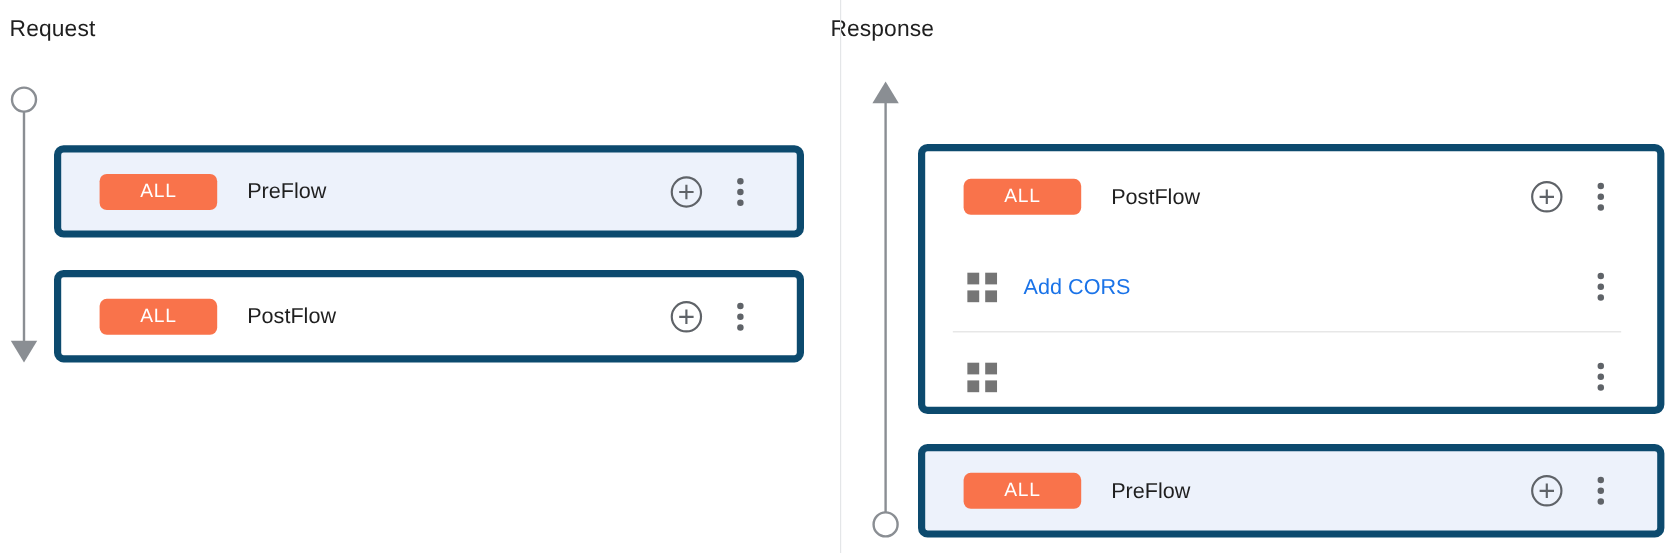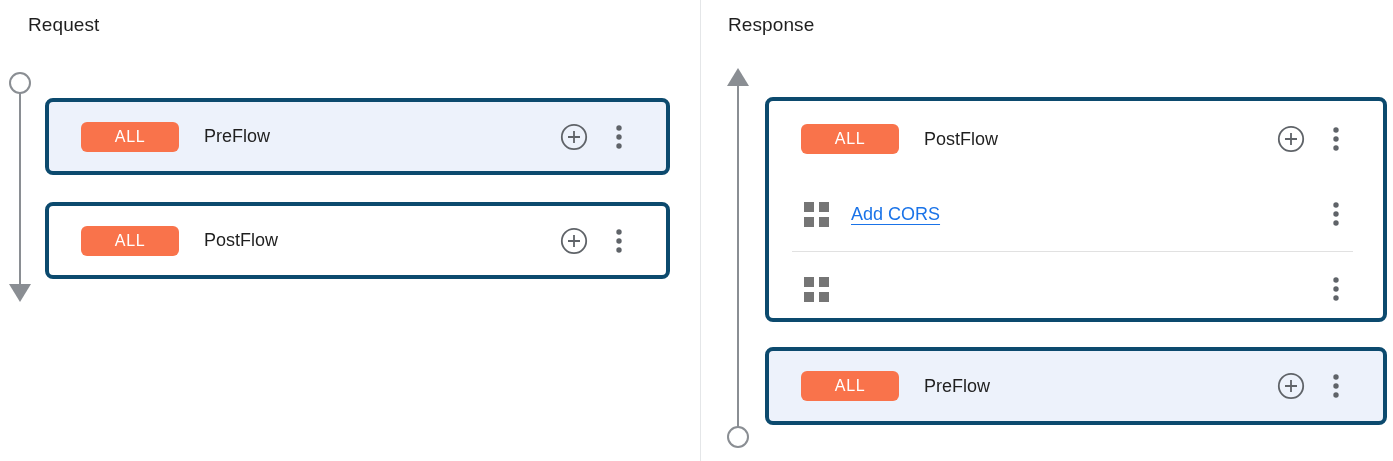--- a/index.html
+++ b/index.html
@@ -12,43 +12,44 @@
     color: #202124;
   }
   .stage { position: absolute; inset: 0; }
 
   .panel-title {
     position: absolute;
     font-size: 19px;
     color: #1f1f1f;
     letter-spacing: 0.1px;
   }
-  #request-title  { left: 28px;  top: 14px; }
-  #response-title { left: 728px; top: 14px; }
+  #request-title  { left: 8px;  top: 14px; }
+  #response-title { left: 692px; top: 14px; }
 
   .panel-divider {
     position: absolute;
     left: 700px; top: 0;
     width: 1px; height: 461px;
     background: #e4e6e8;
   }
 
   
   .timeline { position: absolute; pointer-events: none; }
   #request-timeline  { left: 6px;   top: 68px; }
   #response-timeline { left: 724px; top: 62px; }
 
   
   .flow-card {
     position: absolute;
-    border: 4px solid #0c4a6e;
+    border: 6px solid #0c4a6e;
     border-radius: 8px;
     background: #ffffff;
     display: flex;
     flex-direction: column;
+    margin-top: 23px;
   }
   .flow-card.selected { background: #edf2fb; }
 
   #req-card-preflow  { left: 45px;  top: 98px;  width: 625px; height: 77px; }
   #req-card-postflow { left: 45px;  top: 202px; width: 625px; height: 77px; }
   #res-card-postflow { left: 765px; top: 97px;  width: 622px; height: 225px; }
   #res-card-preflow  { left: 765px; top: 347px; width: 622px; height: 78px; }
 
   .card-header {
     display: flex;
@@ -100,21 +101,20 @@
     display: flex;
     align-items: center;
     height: 74px;
     padding: 0 42px 0 35px;
     flex: 0 0 auto;
   }
   .policy-link {
     margin-left: 22px;
     font-size: 18px;
     color: #1a73e8;
-    text-decoration: underline;
     text-underline-offset: 4px;
     cursor: pointer;
   }
   .policy-row .icon-btn { margin-left: auto; }
   .row-divider {
     height: 1px;
     background: #e1e1e1;
     margin: 0 30px 0 23px;
     flex: 0 0 auto;
   }

